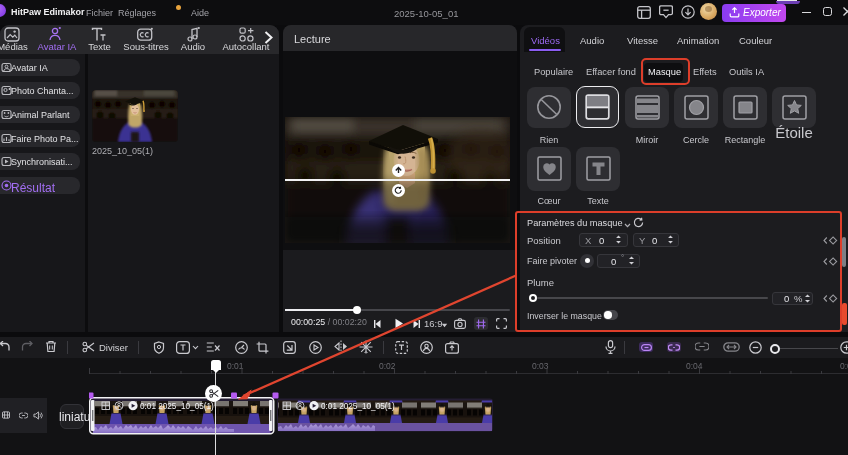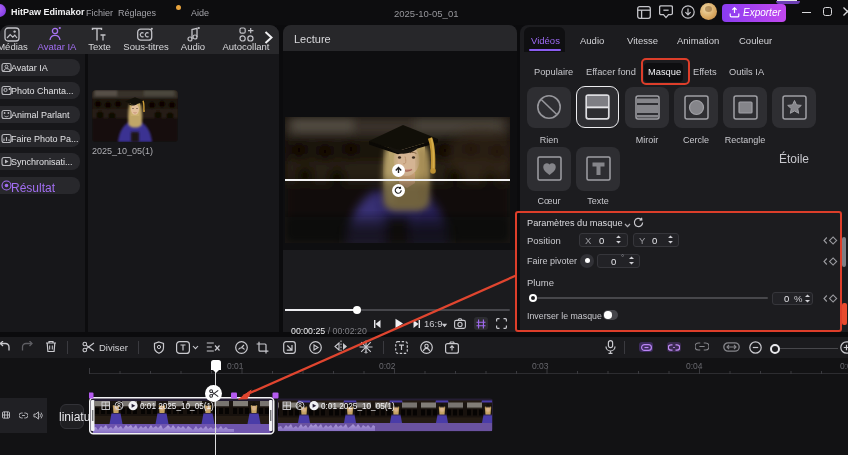--- a/index.html
+++ b/index.html
@@ -273,21 +273,21 @@
     </svg>
 <div class="abs" style="left:391.5px;top:183.5px;width:13px;height:13px;border-radius:50%;background:#fff;"></div>
 <svg class="ic" style="left:393.8px;top:185.8px" width="8.5" height="8.5" viewBox="0 0 10 10">
       <path d="M8.5 5a3.5 3.5 0 1 1-1.2-2.6M7.5 0.8l.2 2 -2 .2" fill="none" stroke="#222" stroke-width="1.3"></path>
     </svg>
 
 <div class="abs" style="left:285px;top:309px;width:225px;height:2px;background:#46464b;border-radius:1px;"></div>
 <div class="abs" style="left:285px;top:309px;width:72px;height:2px;background:#ededf0;"></div>
 <div class="abs" style="left:353px;top:306px;width:8px;height:8px;border-radius:50%;background:#fff;"></div>
 
-<div class="abs" style="left:291px;top:326px;font-size:8.8px;color:#ededf0;">00:00:25 <span style="color:#808086">/ 00:02:20</span></div>
+<div class="abs" style="left:291px;top:317px;font-size:8.8px;color:#ededf0;">00:00:25 <span style="color:#808086">/ 00:02:20</span></div>
 <svg class="ic" style="left:373px;top:318.5px" width="9" height="10" viewBox="0 0 9 10">
       <path d="M7.5 1 2.5 5l5 4z" fill="#e8e8ec"></path>
       <rect x="1" y="1" width="1.4" height="8" fill="#e8e8ec"></rect>
     </svg>
 <svg class="ic" style="left:394px;top:317.5px" width="10" height="11" viewBox="0 0 10 11">
       <path d="M1.5 0.8 9 5.5 1.5 10.2z" fill="#f0f0f3"></path>
     </svg>
 <svg class="ic" style="left:412px;top:318.5px" width="9" height="10" viewBox="0 0 9 10">
       <path d="M1.5 1l5 4-5 4z" fill="#e8e8ec"></path>
       <rect x="6.6" y="1" width="1.4" height="8" fill="#e8e8ec"></rect>
@@ -358,21 +358,21 @@
 <svg class="ic" style="left:732.5px;top:95px" width="25" height="25" viewBox="0 0 25 25">
       <rect x="1" y="1" width="23" height="23" rx="2" fill="none" stroke="#a0a0a5" stroke-width="1.5"></rect>
       <rect x="6" y="7" width="13" height="11" rx="1" fill="#85858a" stroke="#a0a0a5" stroke-width="1.2"></rect>
     </svg>
 <div class="abs" style="left:720px;top:134.5px;width:50px;text-align:center;font-size:9px;color:#c8c8cd;">Rectangle</div>
 <div class="abs" style="left:772px;top:87px;width:44px;height:41px;background:#2e2e32;border-radius:8px;"></div>
 <svg class="ic" style="left:781.5px;top:95px" width="25" height="25" viewBox="0 0 25 25">
       <rect x="1" y="1" width="23" height="23" rx="2" fill="none" stroke="#a0a0a5" stroke-width="1.5"></rect>
       <path d="M12.5 5.5l2 4.4 4.8.5-3.6 3.2 1 4.7-4.2-2.4-4.2 2.4 1-4.7-3.6-3.2 4.8-.5z" fill="#85858a" stroke="#a0a0a5" stroke-width="1"></path>
     </svg>
-<div class="abs" style="left:772px;top:152px;width:44px;text-align:center;font-size:12px;color:#c8c8cd;">Étoile</div>
+<div class="abs" style="left:772px;top:124px;width:44px;text-align:center;font-size:15px;color:#c8c8cd;">Étoile</div>
 
 <div class="abs" style="left:527px;top:147px;width:44px;height:44px;background:#2e2e32;border-radius:8px;"></div>
 <svg class="ic" style="left:536.5px;top:156px" width="25" height="25" viewBox="0 0 25 25">
       <rect x="1" y="1" width="23" height="23" rx="1.5" fill="none" stroke="#a0a0a5" stroke-width="1.5"></rect>
       <path d="M12.5 19c-3.6-2.6-6.3-5-6.3-8a3.6 3.6 0 0 1 6.3-2.4A3.6 3.6 0 0 1 18.8 11c0 3-2.7 5.4-6.3 8z" fill="#85858a"></path>
     </svg>
 <div class="abs" style="left:527px;top:196px;width:44px;text-align:center;font-size:9px;color:#c8c8cd;">Cœur</div>
 <div class="abs" style="left:576px;top:147px;width:44px;height:44px;background:#2e2e32;border-radius:8px;"></div>
 <svg class="ic" style="left:585.5px;top:156px" width="25" height="25" viewBox="0 0 25 25">
       <rect x="1" y="1" width="23" height="23" rx="1.5" fill="none" stroke="#a0a0a5" stroke-width="1.5"></rect>

